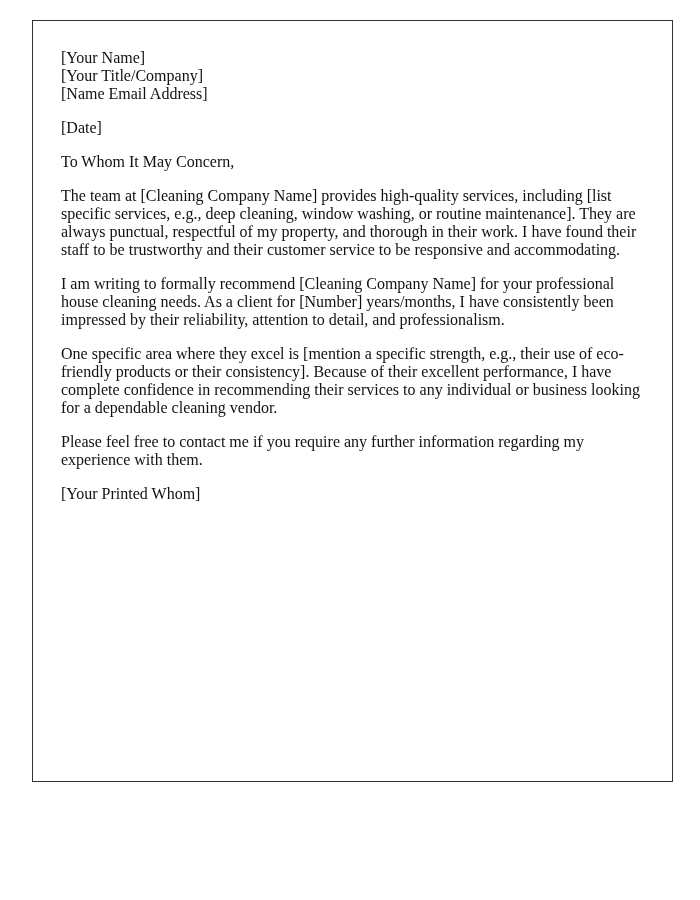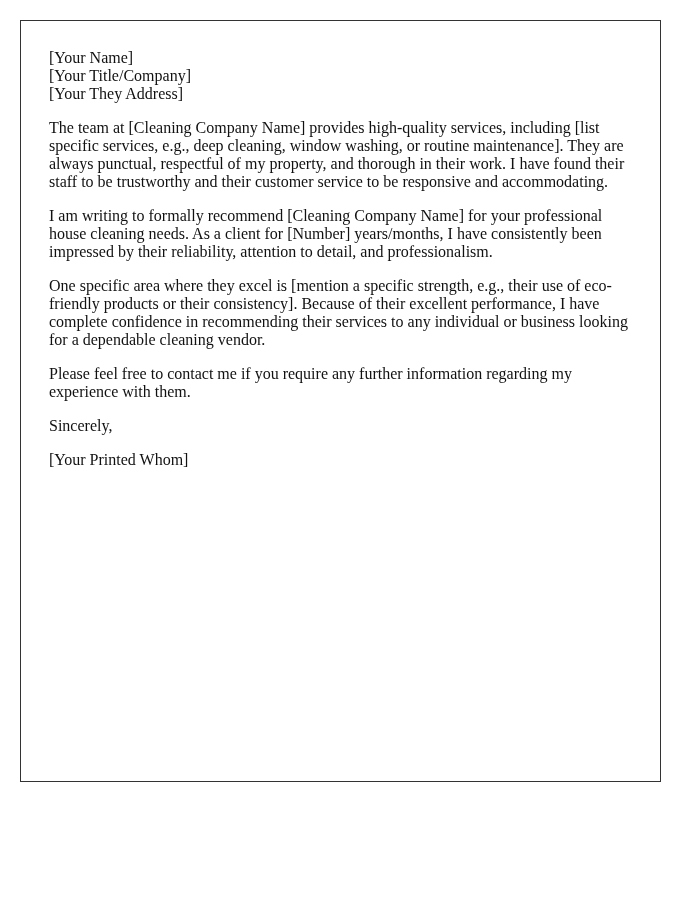--- a/index.html
+++ b/index.html
@@ -11,21 +11,21 @@
       width: 700px;
       height: 900px;
       position: relative;
       font-family: "Liberation Serif", "DejaVu Serif", serif;
       font-size: 16px;
       line-height: 18px;
       color: #111111;
     }
     .letter {
       position: absolute;
-      left: 20px;
+      left: 32px;
       top: 20px;
       width: 583px;
       height: 704px;
       padding: 28px 28px 28px 28px;
       border: 1px solid #333333;
       box-sizing: content-box;
     }
     .letter p {
       margin: 0 0 16px 0;
     }
@@ -36,21 +36,22 @@
       margin-bottom: 16px;
     }
   </style>
 </head>
 <body>
 
 <div class="letter">
   <div class="sender-block">
     <p>[Your Name]</p>
     <p>[Your Title/Company]</p>
-    <p>[Your They Address]</p>
+    <p>[Name Email Address]</p>
   </div>
+  <p>[Date]</p>
+  <p>To Whom It May Concern,</p>
   <p>The team at [Cleaning Company Name] provides high-quality services, including [list specific services, e.g., deep cleaning, window washing, or routine maintenance]. They are always punctual, respectful of my property, and thorough in their work. I have found their staff to be trustworthy and their customer service to be responsive and accommodating.</p>
   <p>I am writing to formally recommend [Cleaning Company Name] for your professional house cleaning needs. As a client for [Number] years/months, I have consistently been impressed by their reliability, attention to detail, and professionalism.</p>
   <p>One specific area where they excel is [mention a specific strength, e.g., their use of eco-friendly products or their consistency]. Because of their excellent performance, I have complete confidence in recommending their services to any individual or business looking for a dependable cleaning vendor.</p>
   <p>Please feel free to contact me if you require any further information regarding my experience with them.</p>
-  <p>Sincerely,</p>
   <p>[Your Printed Whom]</p>
 </div>
 
 </body></html>

